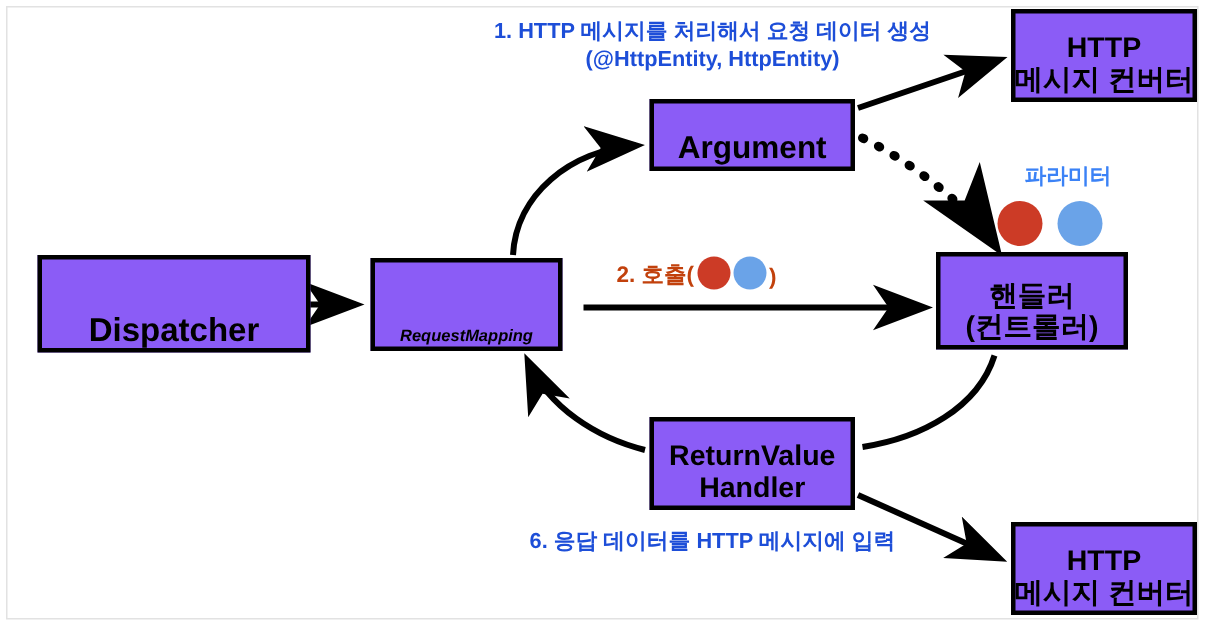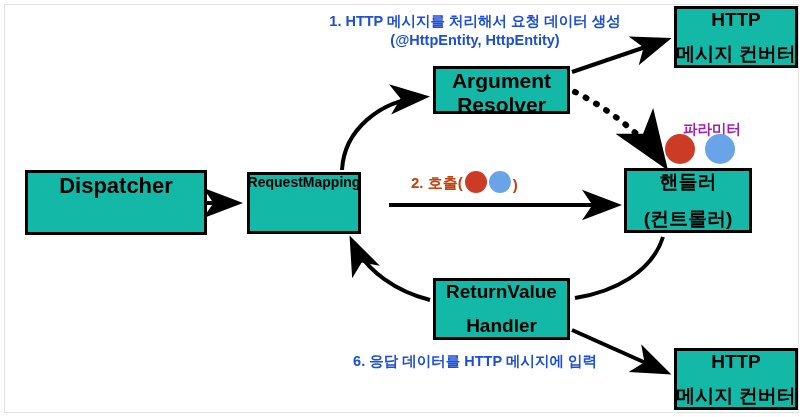--- a/index.html
+++ b/index.html
@@ -33,35 +33,35 @@
     left: 0;
     top: 0;
     width: 803px;
     height: 417px;
     pointer-events: none;
   }
   .node {
     position: absolute;
     box-sizing: border-box;
     border: 3px solid #000000;
-    background: #14b8a6;
+    background: #8b5cf6;
     display: flex;
     flex-direction: column;
     align-items: center;
-    justify-content: space-between;
+    justify-content: flex-end;
     text-align: center;
     color: #000000;
     line-height: 1.14;
     font-weight: 700;
   }
   .node .ln { display: block; white-space: nowrap; }
 
   
   #node-dispatcher  { left: 25px;   top: 170px; width: 182px; height: 65px; font-size: 22px; }
-  #node-requestmapping { left: 247px; top: 172px; width: 114px; height: 62px; font-size: 14px; }
+  #node-requestmapping { left: 247px; top: 172px; width: 128px; height: 62px; font-size: 11px; font-style: italic; }
   #node-argument    { left: 433px; top: 66px;  width: 137px; height: 48px; font-size: 21px; }
   #node-handler     { left: 624px; top: 168px; width: 128px; height: 65px; font-size: 19px; }
   #node-returnvalue { left: 433px; top: 278px; width: 137px; height: 62px; font-size: 19px; }
   #node-converter-top { left: 674px; top: 6px;  width: 124px; height: 62px; font-size: 19px; }
   #node-converter-bottom { left: 674px; top: 348px; width: 124px; height: 62px; font-size: 19px; }
 
   .caption {
     position: absolute;
     color: #1d4ed8;
     font-weight: 700;
@@ -81,24 +81,24 @@
     font-weight: 700;
     font-size: 15px;
     display: flex;
     align-items: flex-end;
     gap: 2px;
     white-space: nowrap;
   }
   #caption-param {
     position: absolute;
     left: 662px;
-    top: 120px;
+    top: 108px;
     width: 100px;
     text-align: center;
-    color: #a21caf;
+    color: #3b82f6;
     font-weight: 700;
     font-size: 14.5px;
     white-space: nowrap;
   }
   .dot {
     display: inline-block;
     border-radius: 50%;
   }
   .dot-inline { width: 22px; height: 22px; vertical-align: middle; }
   #param-dots {
@@ -162,21 +162,20 @@
   <div class="node" id="node-dispatcher">
     <span class="ln">Dispatcher</span>
   </div>
 
   <div class="node" id="node-requestmapping">
     <span class="ln">RequestMapping</span>
   </div>
 
   <div class="node" id="node-argument">
     <span class="ln">Argument</span>
-    <span class="ln">Resolver</span>
   </div>
 
   <div class="node" id="node-returnvalue">
     <span class="ln">ReturnValue</span>
     <span class="ln">Handler</span>
   </div>
 
   <div class="node" id="node-handler">
     <span class="ln">핸들러</span>
     <span class="ln">(컨트롤러)</span>

